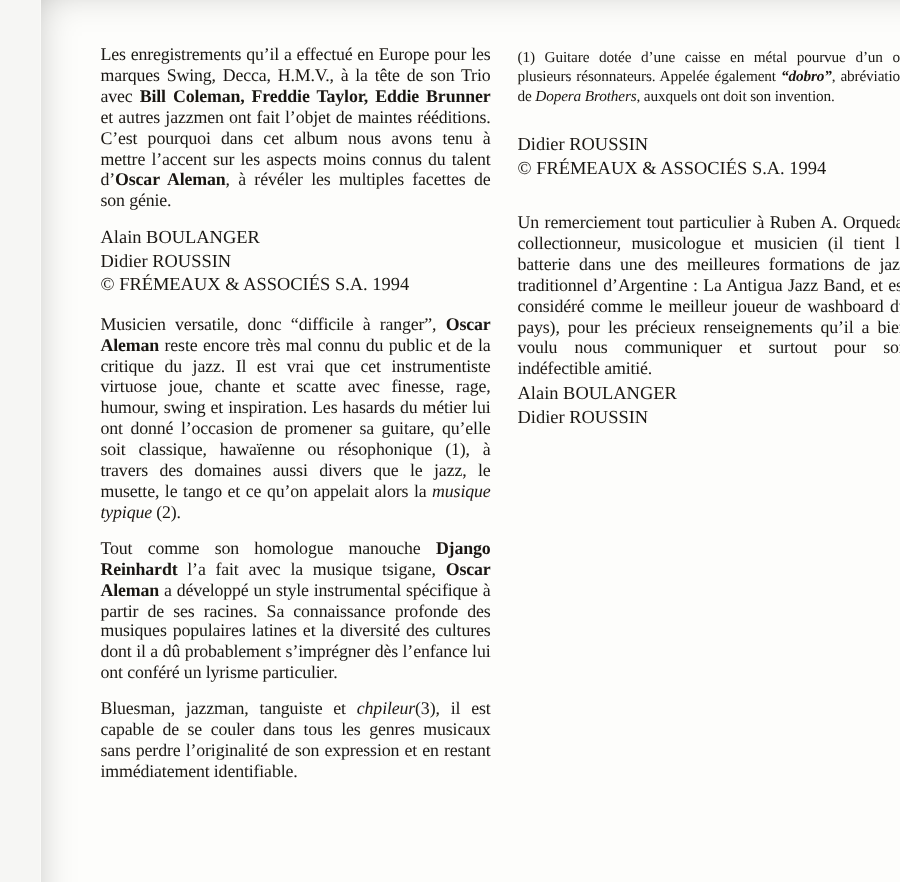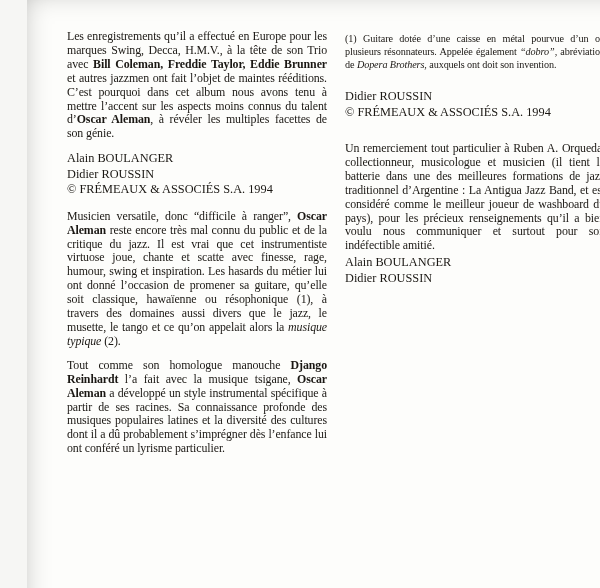--- a/index.html
+++ b/index.html
@@ -25,21 +25,21 @@
   .col { width: 260px; flex: 0 0 260px; }
   p.body {
     font-size: 11.9px;
     line-height: 13.9px;
     letter-spacing: -0.1px;
     text-align: justify;
     margin: 0 0 10px 0;
   }
   .b  { font-weight: bold; }
   .i  { font-style: italic; }
-  .bi { font-weight: normal; font-style: italic; }
+  .bi { font-weight: bold; font-style: italic; }
   .credits {
     text-align: left;
     font-size: 12.3px;
     line-height: 15.5px;
     margin: 1px 0 12px 0;
   }
   .credits.mid { margin: 0 0 22px 0; }
   .credits.tight { margin: 2px 0 12px 0; }
   .fns { margin: 2px 0 18px 0; }
   p.fn {
@@ -68,20 +68,21 @@
     <div class="credits">
       <div>Alain BOULANGER</div>
       <div>Didier ROUSSIN</div>
       <div>© FRÉMEAUX &amp; ASSOCIÉS S.A. 1994</div>
     </div>
 
     <p class="body"><span>Musicien versatile, donc “difficile à ranger”, </span><span class="b">Oscar Aleman</span><span> reste encore très mal connu du public et de la critique du jazz. Il est vrai que cet instrumentiste virtuose joue, chante et scatte avec finesse, rage, humour, swing et inspiration. Les hasards du métier lui ont donné l’occasion de promener sa guitare, qu’elle soit classique, hawaïenne ou résophonique (1), à travers des domaines aussi divers que le jazz, le musette, le tango et ce qu’on appelait alors la </span><span class="i">musique typique</span><span> (2).</span></p>
 
     <p class="body"><span>Tout comme son homologue manouche </span><span class="b">Django Reinhardt</span><span> l’a fait avec la musique tsigane, </span><span class="b">Oscar Aleman</span><span> a développé un style instrumental spécifique à partir de ses racines. Sa connaissance profonde des musiques populaires latines et la diversité des cultures dont il a dû probablement s’imprégner dès l’enfance lui ont conféré un lyrisme particulier.</span></p>
 
+    <p class="body"><span>Bluesman, jazzman, tanguiste et </span><span class="i">chpileur</span><span>(3), il est capable de se couler dans tous les genres musicaux sans perdre l’originalité de son expression et en restant immédiatement identifiable.</span></p>
   </div>
 
   <div class="col">
 
     <div class="fns">
       <p class="fn"><span>(1) Guitare dotée d’une caisse en métal pourvue d’un ou plusieurs résonnateurs. Appelée également </span><span class="bi">“dobro”</span><span>, abréviation de </span><span class="i">Dopera Brothers</span><span>, auxquels ont doit son invention.</span></p>
     </div>
 
     <div class="credits mid">
       <div>Didier ROUSSIN</div>

